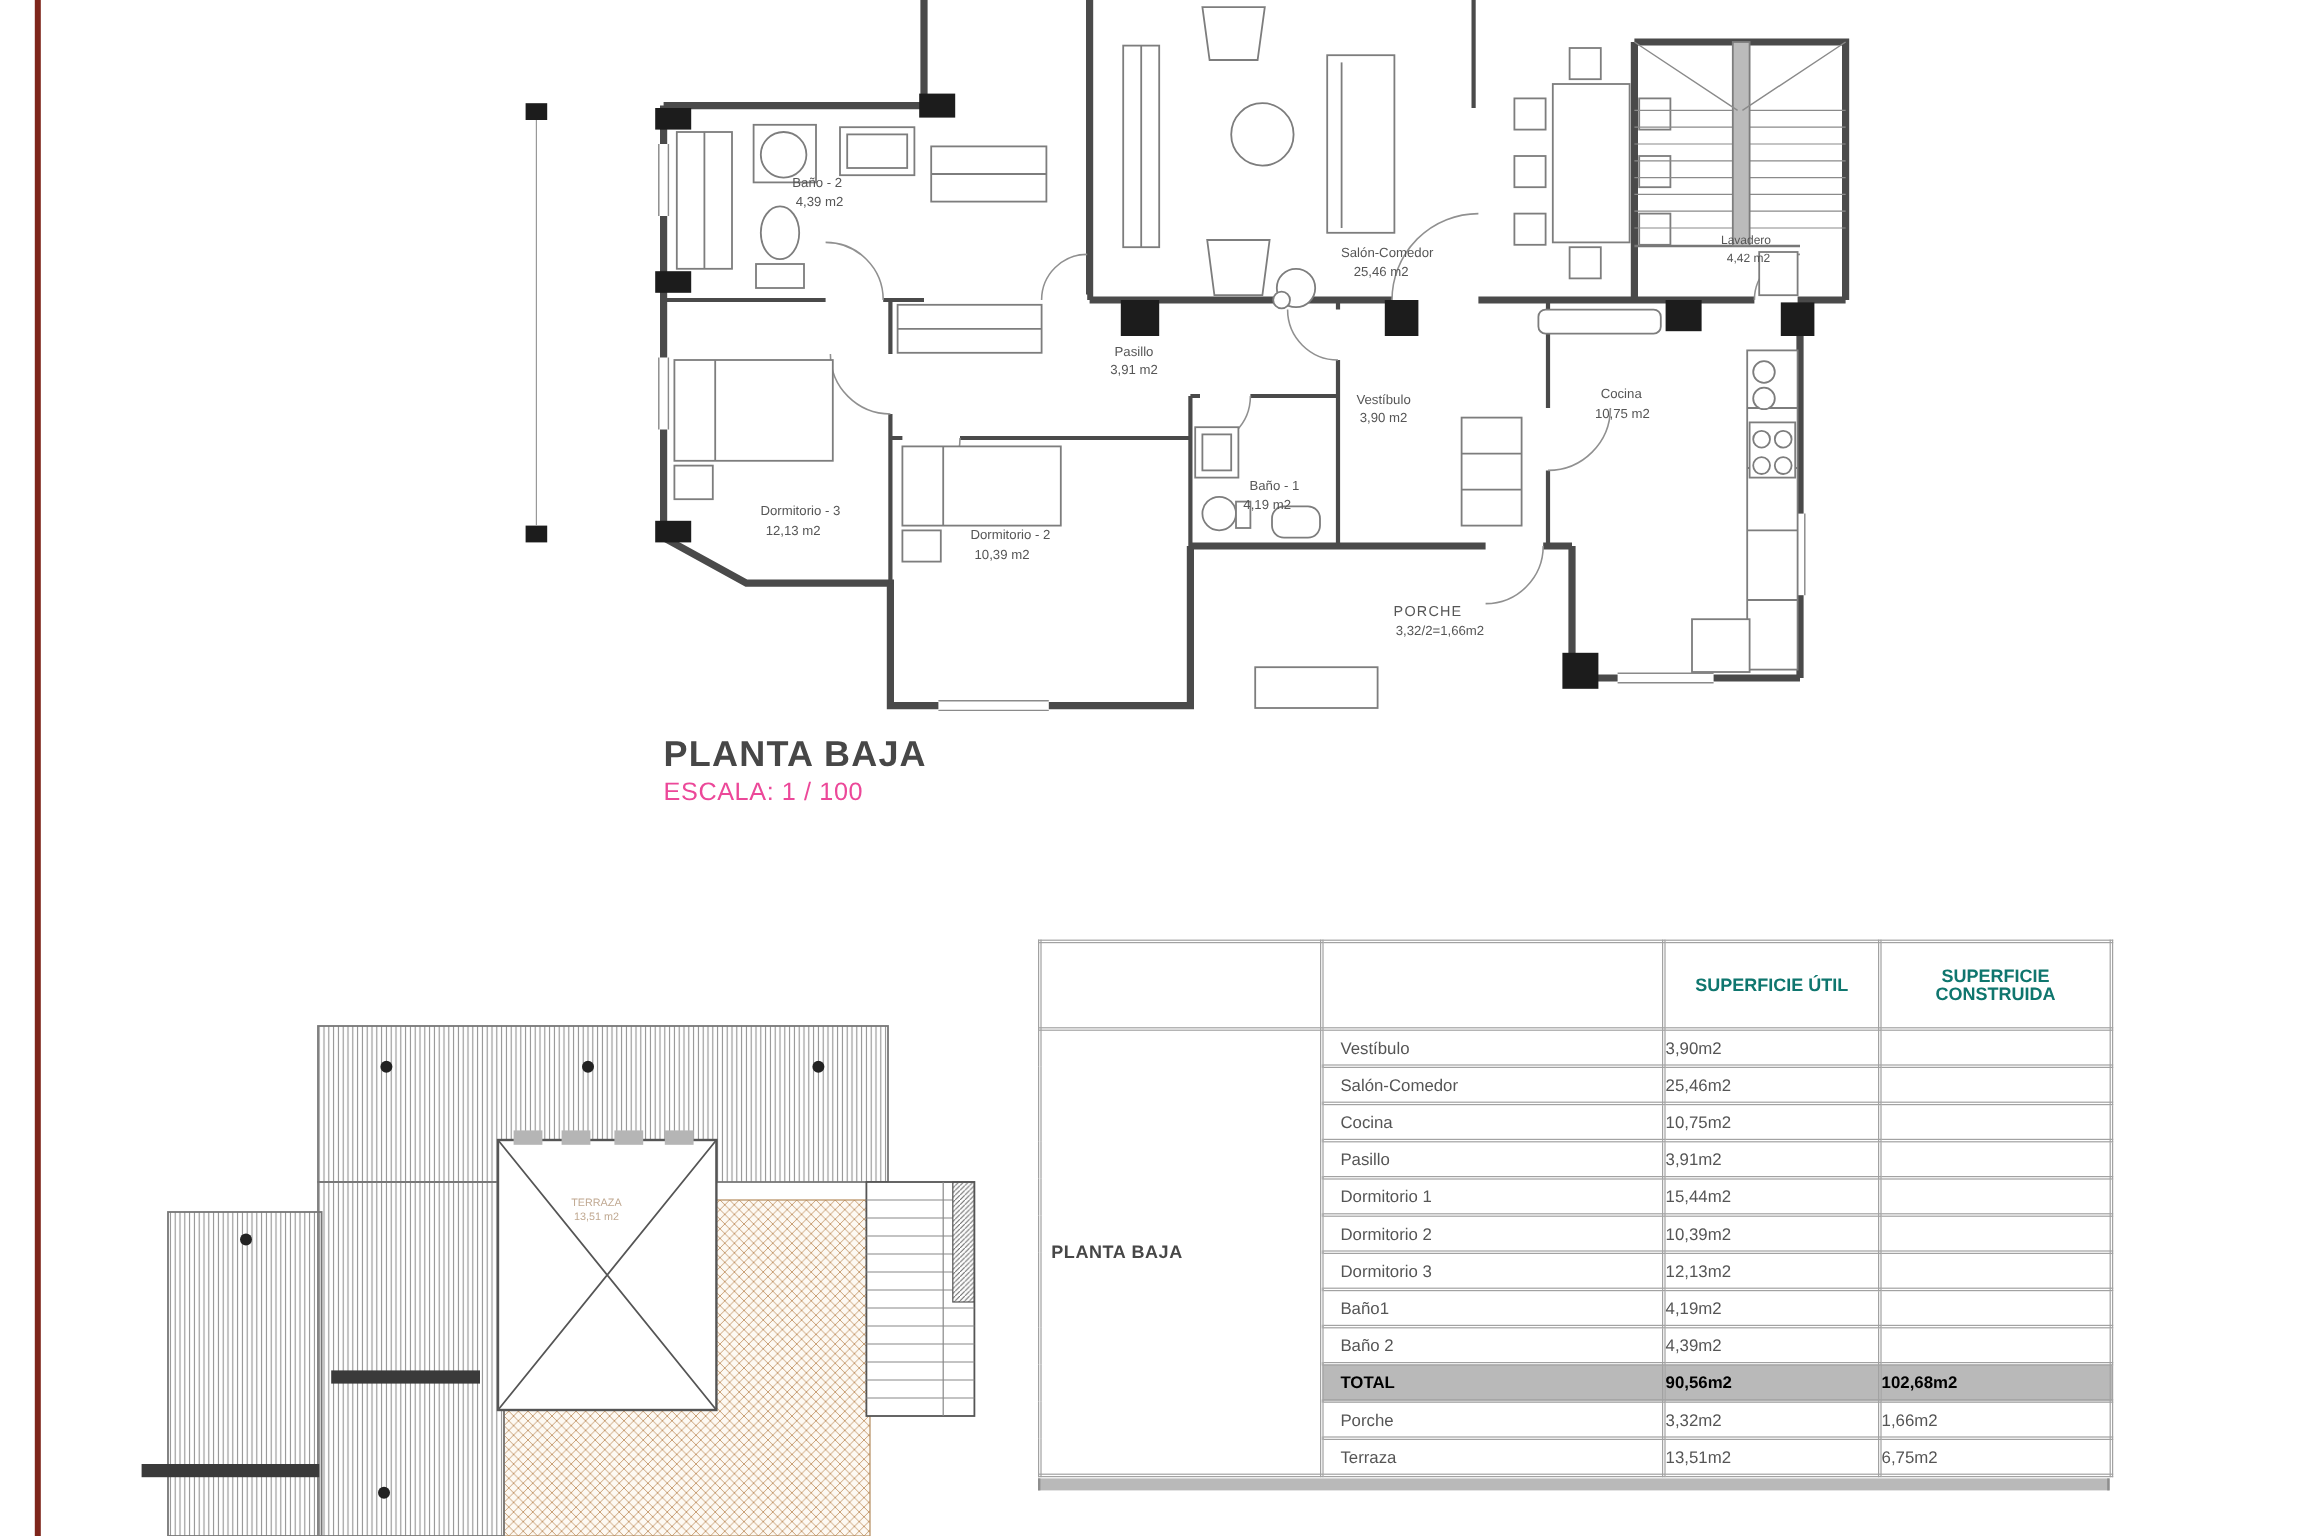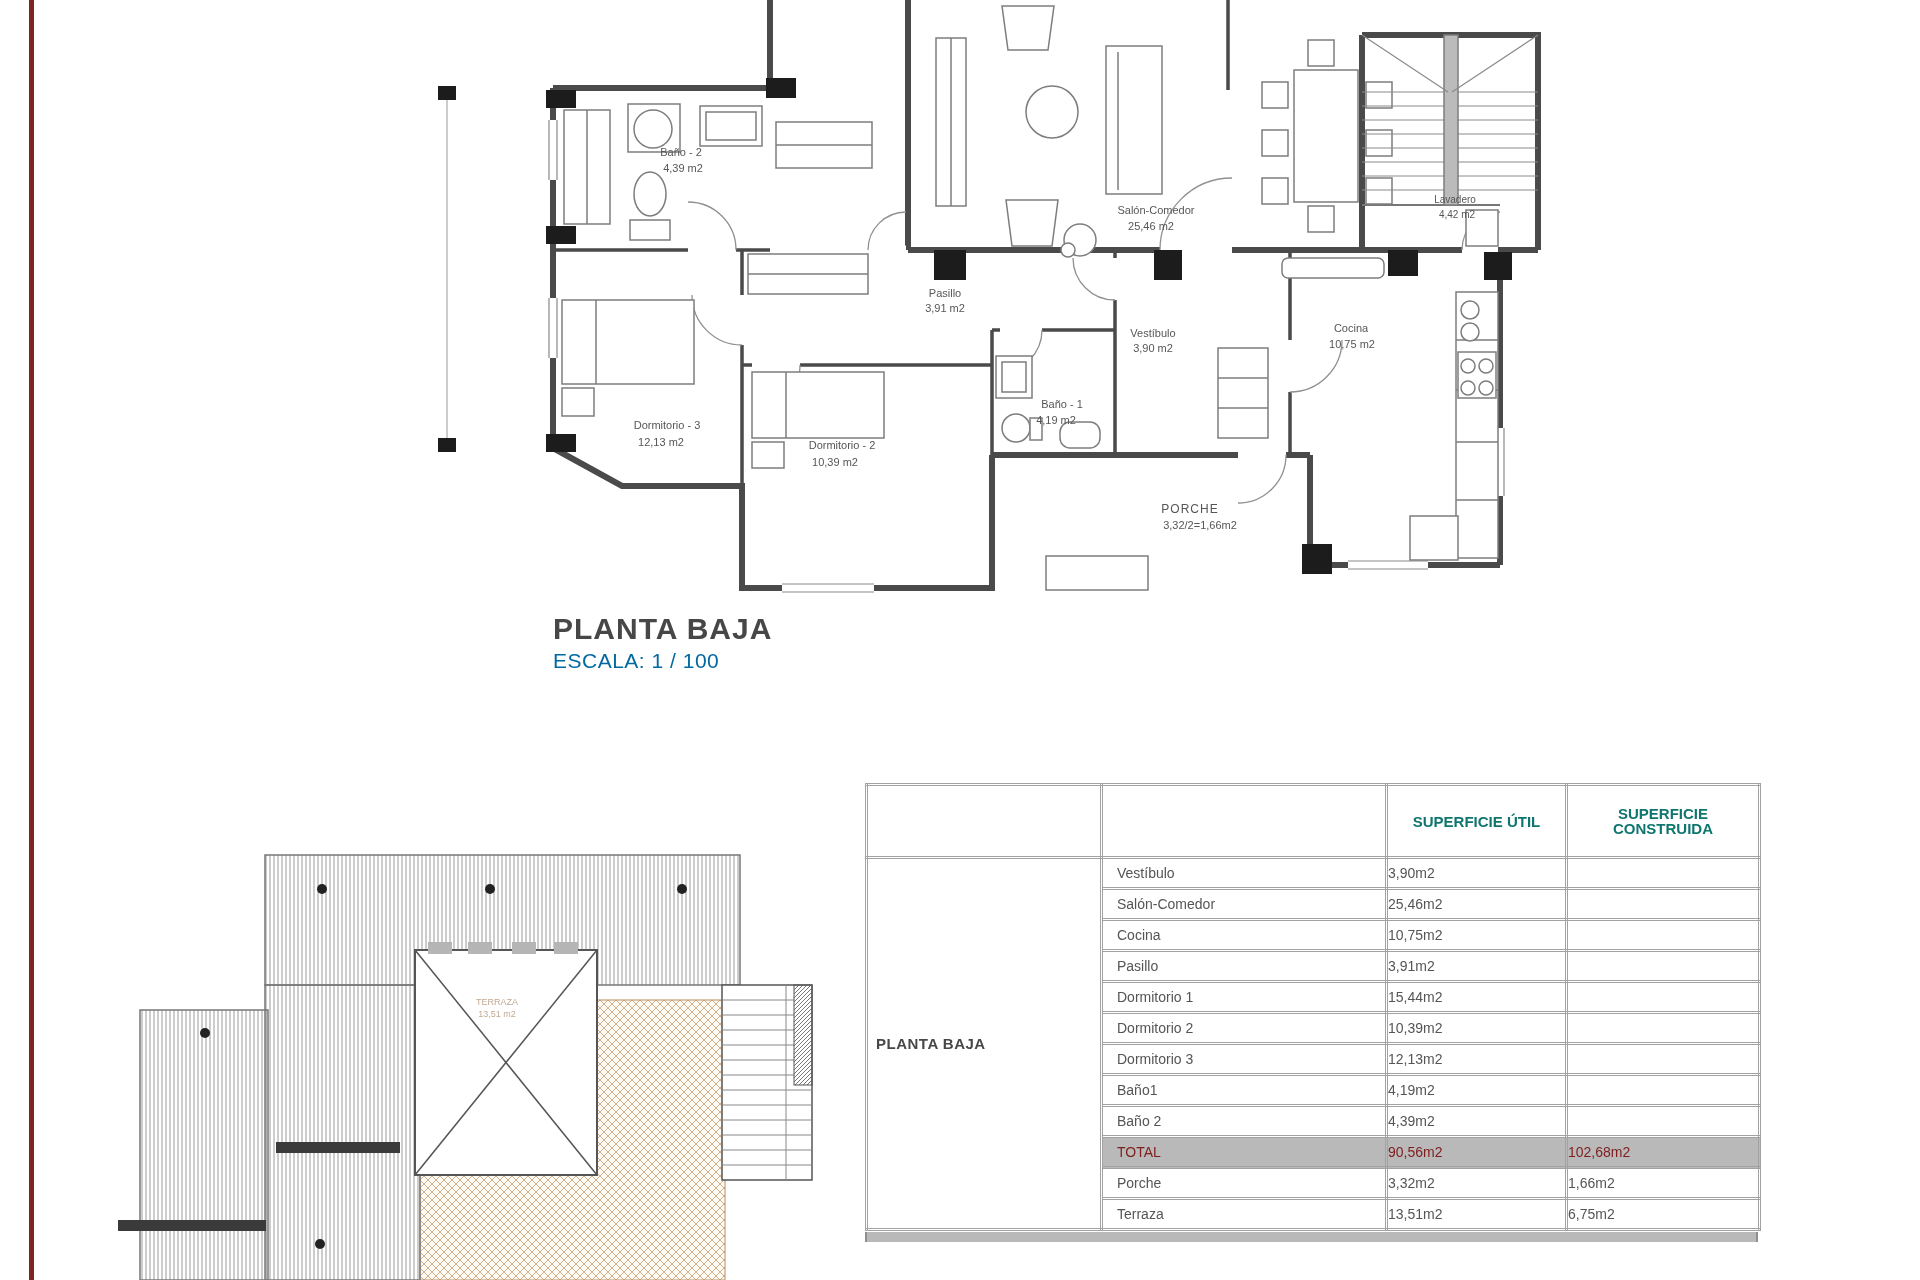--- a/index.html
+++ b/index.html
@@ -5,41 +5,41 @@
   html,body{margin:0;padding:0;background:#fff;}
   body{width:1920px;height:1280px;position:relative;overflow:hidden;
        font-family:"Liberation Sans", sans-serif;color:#4f4f4f;}
   .redline{position:absolute;left:29px;top:0;width:5px;height:1280px;background:#7e261b;}
   svg text{font-family:"Liberation Sans", sans-serif;}
 
   
   #plan-wrap{position:absolute;left:430px;top:0;width:1125px;height:600px;}
   .plan-caption{position:absolute;left:553px;top:612px;}
   .plan-caption .t1{font-size:30px;font-weight:bold;color:#474747;letter-spacing:1px;}
-  .plan-caption .t2{font-size:21px;color:#0369a1;margin-top:3px;letter-spacing:.5px;}
+  .plan-caption .t2{font-size:21px;color:#ec4899;margin-top:3px;letter-spacing:.5px;}
 
   
   #roof-wrap{position:absolute;left:110px;top:840px;width:720px;height:440px;}
 
   
   .cuadro{position:absolute;left:865px;top:782px;width:893px;}
   .cuadro-title{height:34px;line-height:34px;text-align:center;background:#c9c5d9;
       border:2px solid #8e8e8e;font-size:17px;font-weight:bold;color:#47475a;
       letter-spacing:1.5px;}
   .cuadro table{border-collapse:collapse;width:893px;table-layout:fixed;margin-top:1px;}
   .cuadro th,.cuadro td{border:3px double #a2a2a2;font-size:14px;color:#555;
       padding:0;height:28px;line-height:15px;background:#fff;}
   .cuadro table{border:2px solid #8e8e8e;}
   .cuadro thead th{height:70px;font-size:15px;font-weight:bold;color:#0f766e;text-align:center;}
   .cuadro .pre{white-space:pre-line;}
   .cuadro td.name{text-align:left;padding-left:14px;}
   .cuadro td.val{}
   .cuadro td.merged{font-weight:bold;font-size:15px;color:#474747;padding-left:8px;
       letter-spacing:.5px;background:#fff;}
-  .cuadro tr.total td{background:#b9b9b9;font-weight:normal;color:#7f1d1d;}
+  .cuadro tr.total td{background:#b9b9b9;font-weight:bold;color:#000000;}
   .next-strip{height:10px;background:#b9b9b9;border-left:2px solid #8e8e8e;
       border-right:2px solid #8e8e8e;margin-top:1px;}
 </style>
 </head>
 <body>
 
 <div class="redline"></div>
 
 <div id="plan-wrap">
 <svg width="1125" height="600" viewBox="430 0 1125 600">

